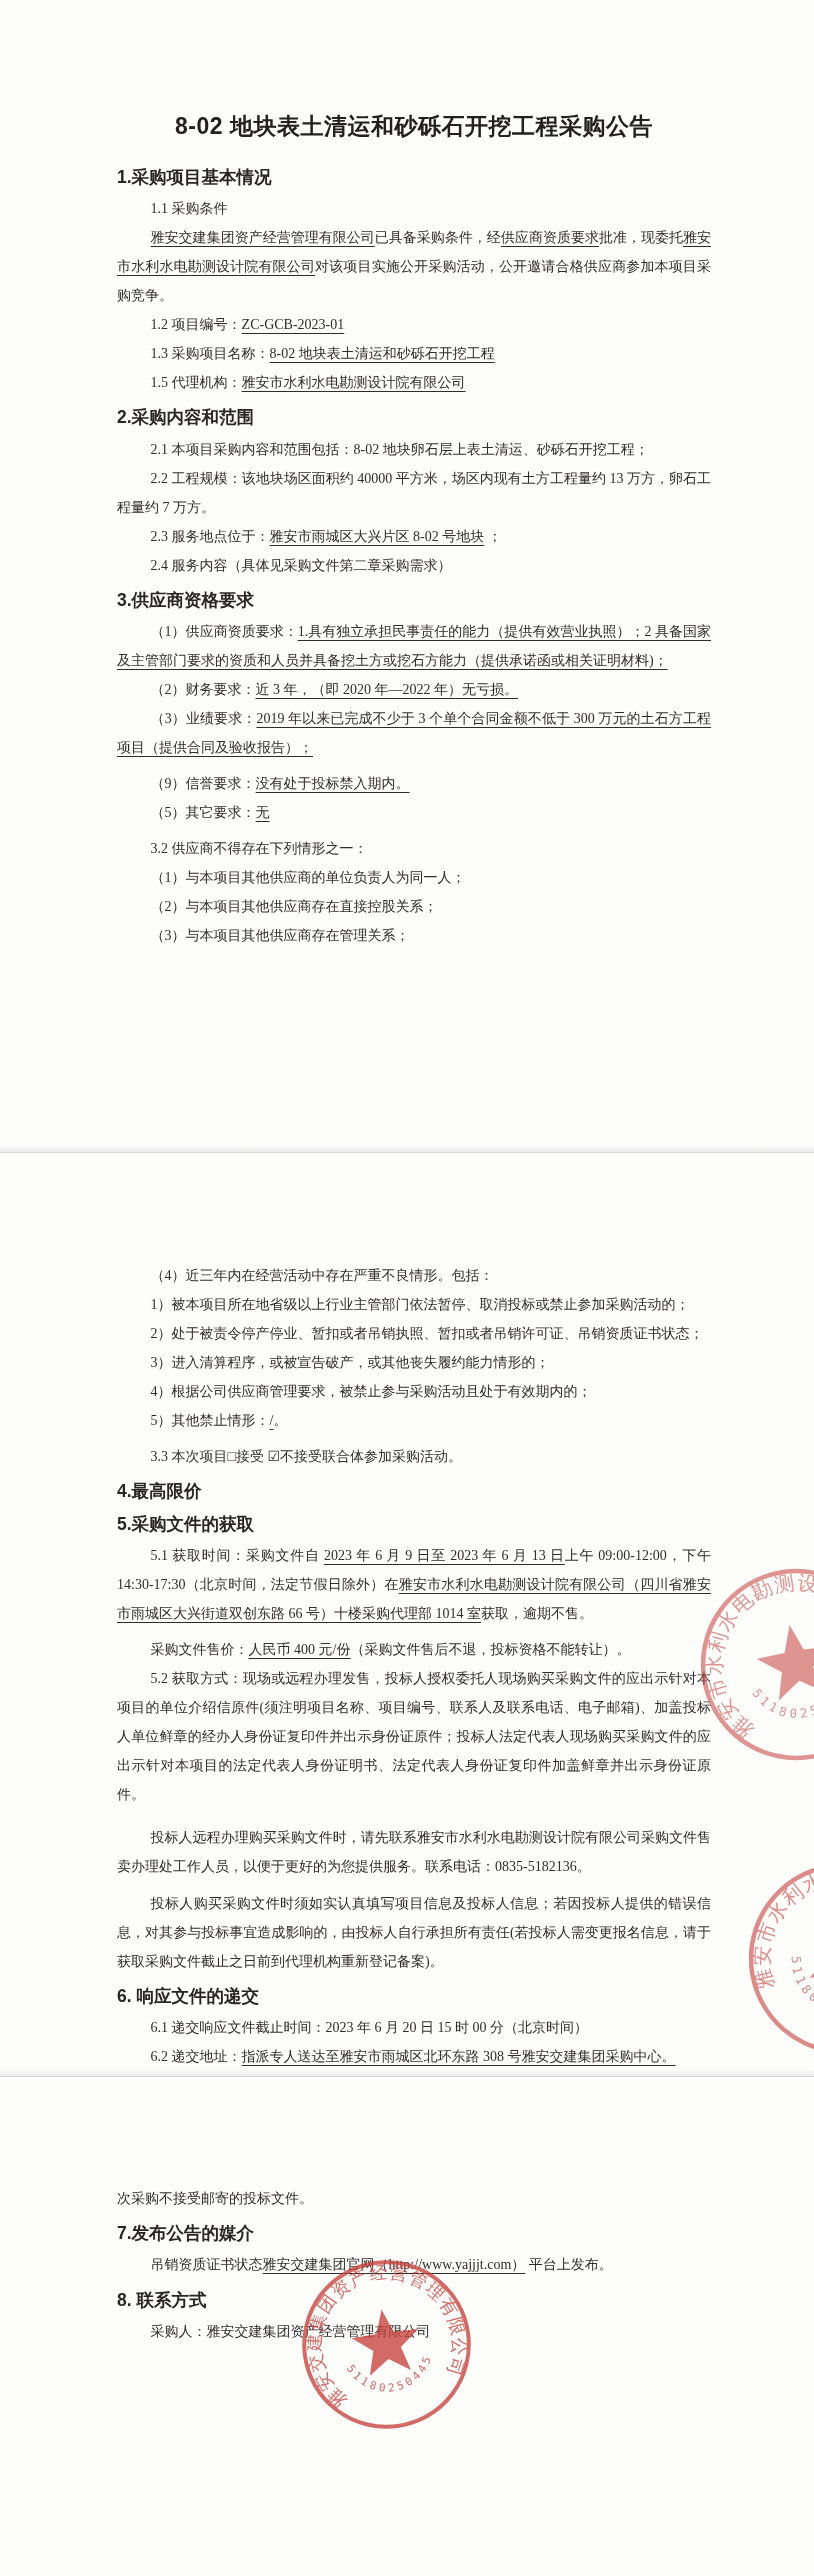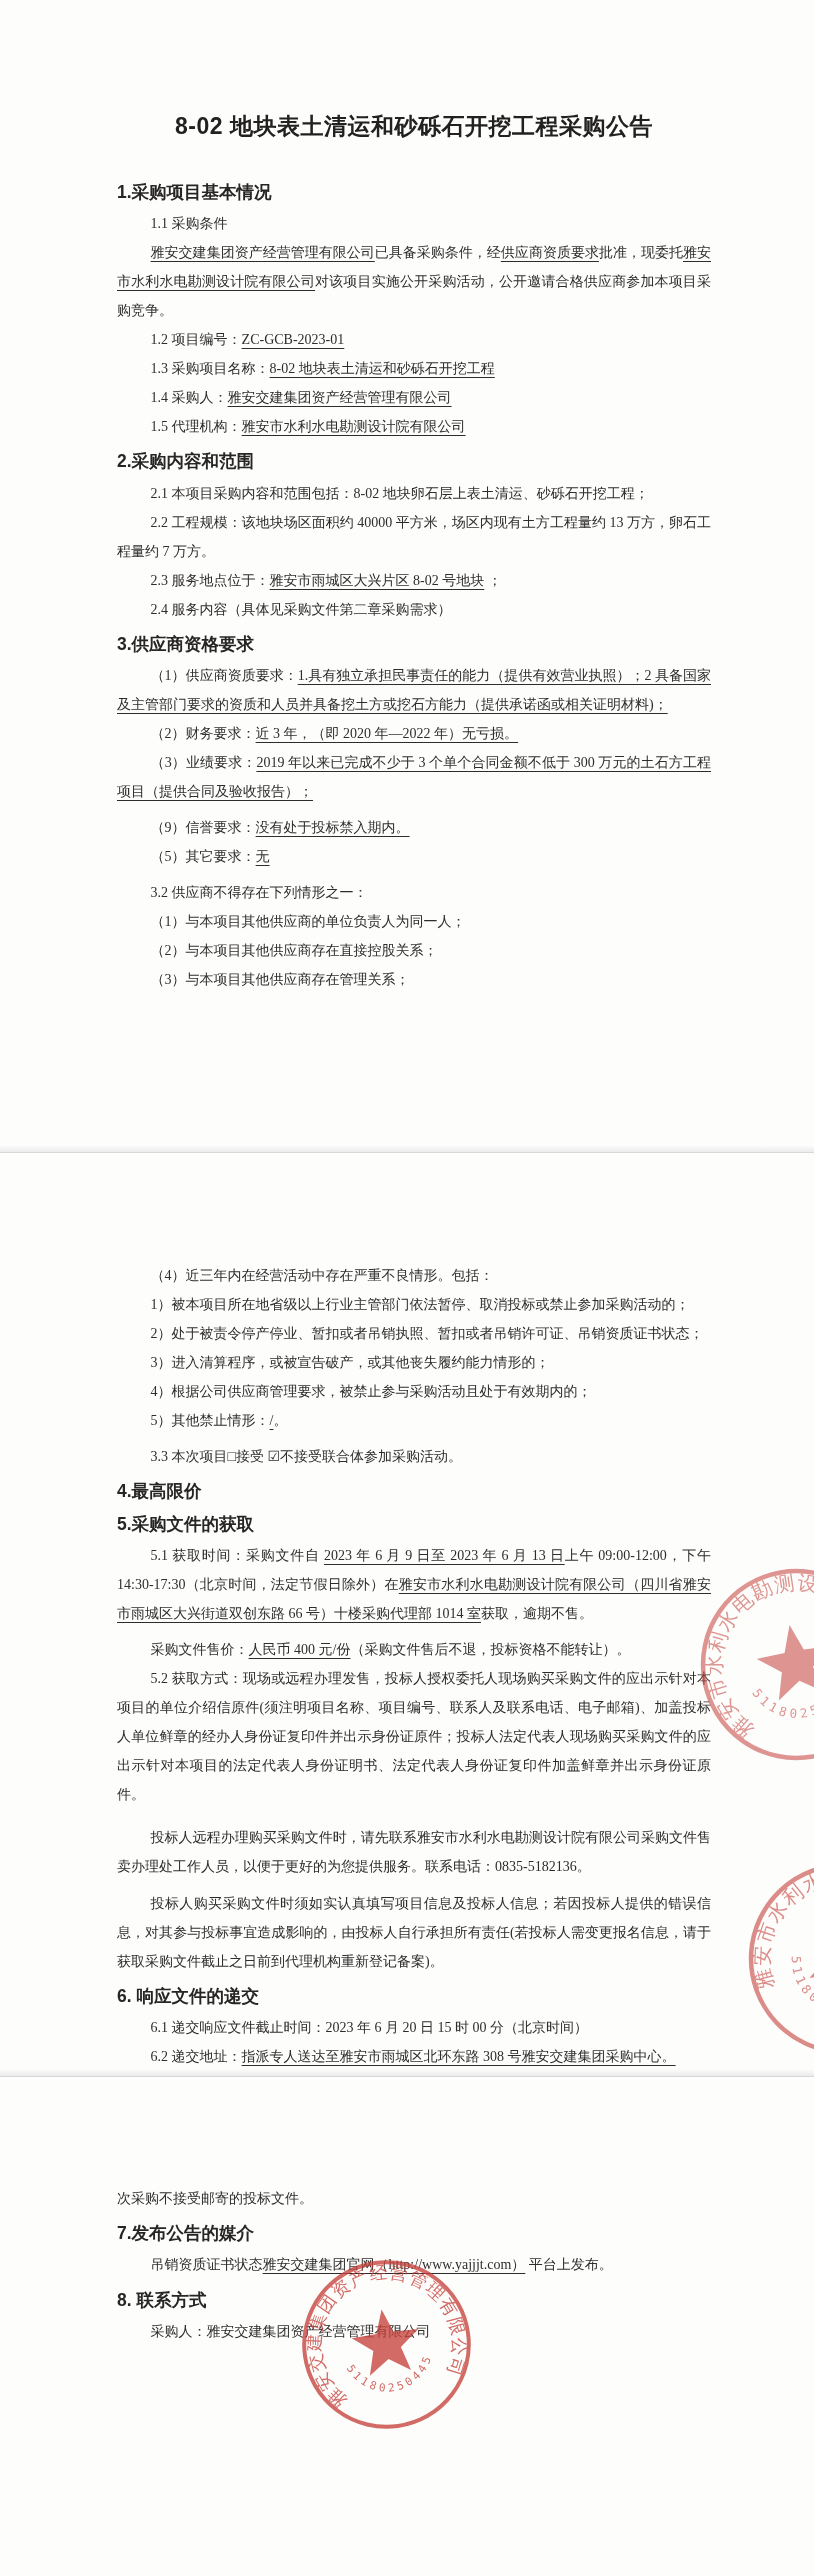--- a/index.html
+++ b/index.html
@@ -39,21 +39,21 @@
   .blk span{white-space:pre-wrap;}
   .para{text-indent:2.4em;}
   .noind{text-indent:0;}
   .gap{margin-top:7.2px;}
   .gap2{margin-top:14.4px;font-family:Liberation Serif, serif;}
   .title{
     font-family:"Liberation Sans","DejaVu Sans",sans-serif;
     font-weight:700;font-size:23px;line-height:32px;
     text-align:center;text-indent:0;letter-spacing:0.5px;
     color:var(--ink-heavy);
-    margin-bottom:38px;
+    margin-bottom:23px;
   }
   .heading{
     font-family:"Liberation Sans","DejaVu Sans",sans-serif;
     font-weight:700;font-size:17.5px;line-height:24px;
     text-indent:0;color:#272625;
     margin:8.2px 0 5.2px;
   }
   .u{text-decoration:underline;text-underline-offset:3.6px;text-decoration-thickness:0.8px;}
   .b{font-weight:700;}
   .stamps{position:absolute;inset:0;z-index:3;pointer-events:none;}
@@ -68,21 +68,20 @@
 
 <div class="doc">
   <section class="page page-1">
     <div class="content">
         <div class="blk title"><span>8-02 地块表土清运和砂砾石开挖工程采购公告</span></div>
         <div class="blk heading"><span>1.采购项目基本情况</span></div>
         <div class="blk para"><span>1.1 采购条件</span></div>
         <div class="blk para"><span class="u">雅安交建集团资产经营管理有限公司</span><span>已具备采购条件，经</span><span class="u">供应商资质要求</span><span>批准，现委托</span><span class="u">雅安市水利水电勘测设计院有限公司</span><span>对该项目实施公开采购活动，公开邀请合格供应商参加本项目采购竞争。</span></div>
         <div class="blk para"><span>1.2 项目编号：</span><span class="u">ZC-GCB-2023-01</span></div>
         <div class="blk para"><span>1.3 采购项目名称：</span><span class="u">8-02 地块表土清运和砂砾石开挖工程</span></div>
-        <div class="blk para"><span>1.4 采购人：</span><span class="u">雅安交建集团资产经营管理有限公司</span></div>
         <div class="blk para"><span>1.5 代理机构：</span><span class="u">雅安市水利水电勘测设计院有限公司</span></div>
         <div class="blk heading"><span>2.采购内容和范围</span></div>
         <div class="blk para"><span>2.1 本项目采购内容和范围包括：8-02 地块卵石层上表土清运、砂砾石开挖工程；</span></div>
         <div class="blk para"><span>2.2 工程规模：该地块场区面积约 40000 平方米，场区内现有土方工程量约 13 万方，卵石工程量约 7 万方。</span></div>
         <div class="blk para"><span>2.3 服务地点位于：</span><span class="u">雅安市雨城区大兴片区 8-02 号地块</span><span> ；</span></div>
         <div class="blk para"><span>2.4 服务内容（具体见采购文件第二章采购需求）</span></div>
         <div class="blk heading"><span>3.供应商资格要求</span></div>
         <div class="blk para"><span>（1）供应商资质要求：</span><span class="u">1.具有独立承担民事责任的能力（提供有效营业执照）；2 具备国家及主管部门要求的资质和人员并具备挖土方或挖石方能力（提供承诺函或相关证明材料)；</span></div>
         <div class="blk para"><span>（2）财务要求：</span><span class="u">近 3 年，（即 2020 年—2022 年）无亏损。</span></div>
         <div class="blk para"><span>（3）业绩要求：</span><span class="u">2019 年以来已完成不少于 3 个单个合同金额不低于 300 万元的土石方工程项目（提供合同及验收报告）；</span></div>

